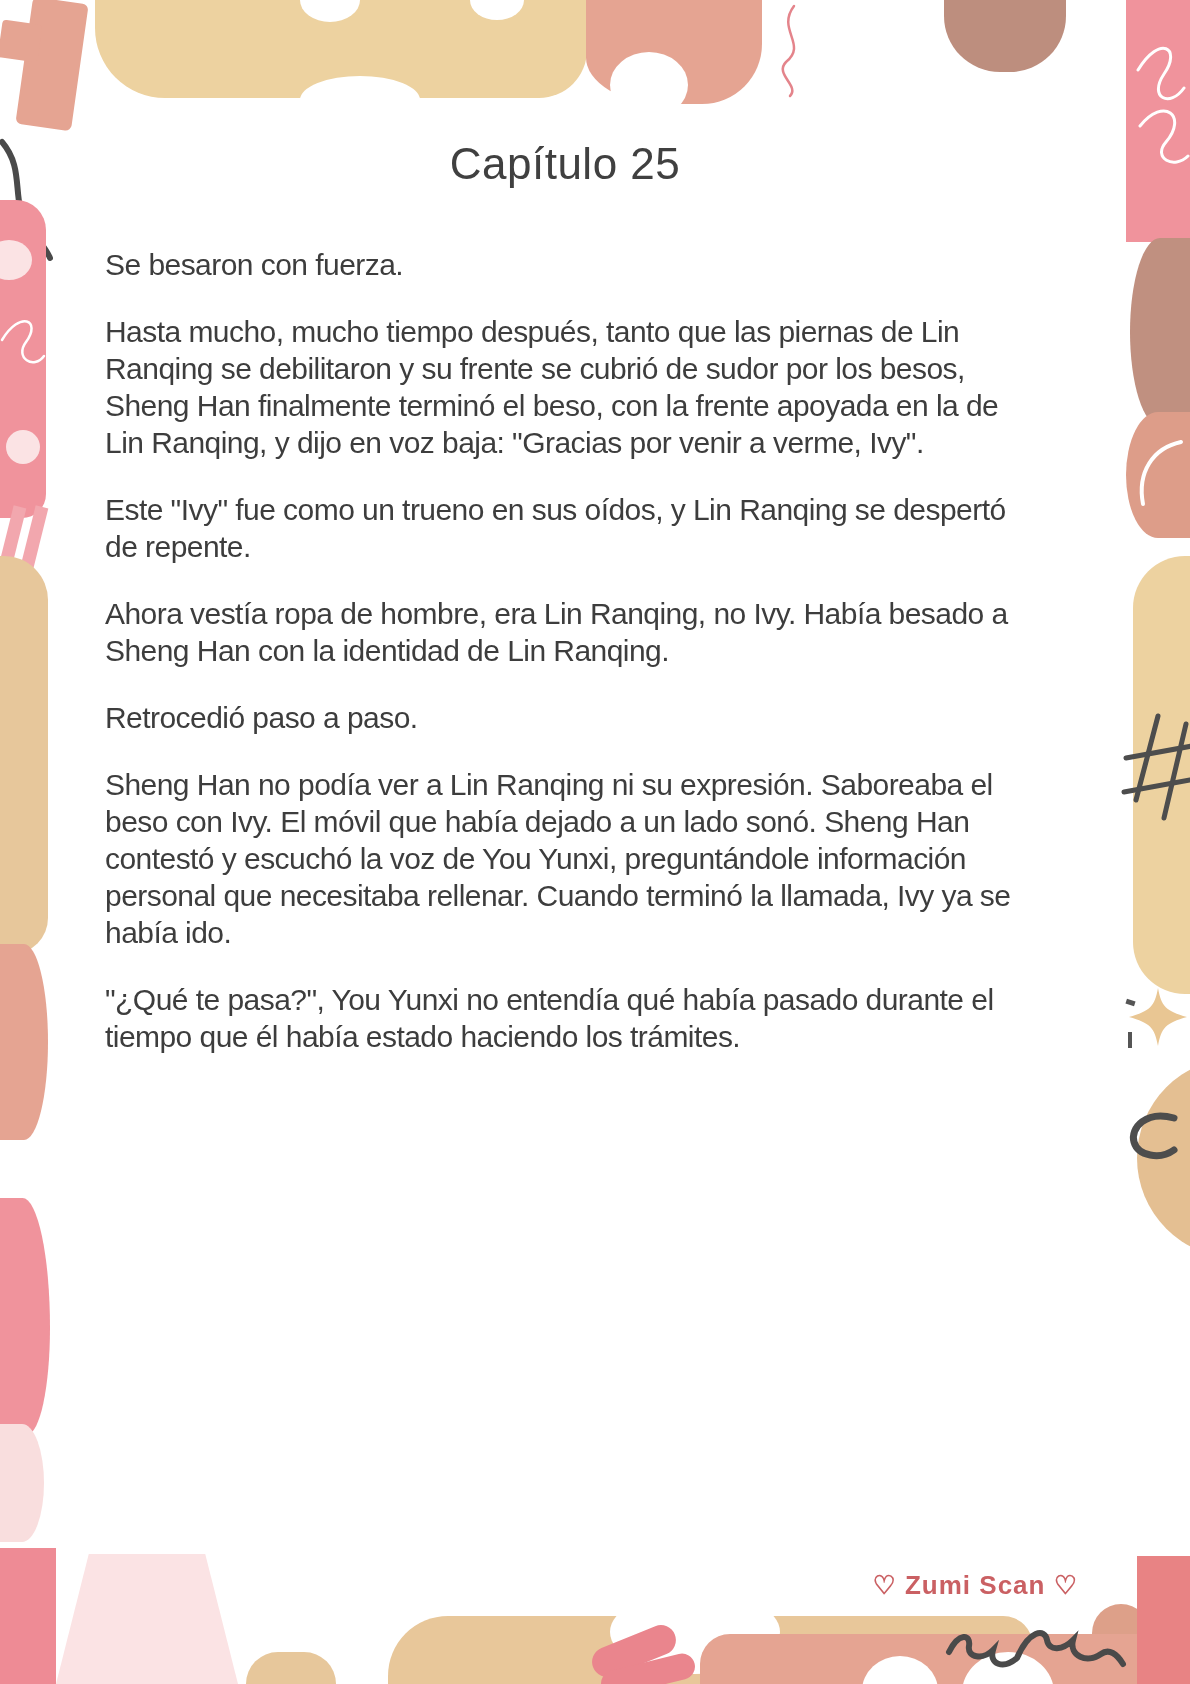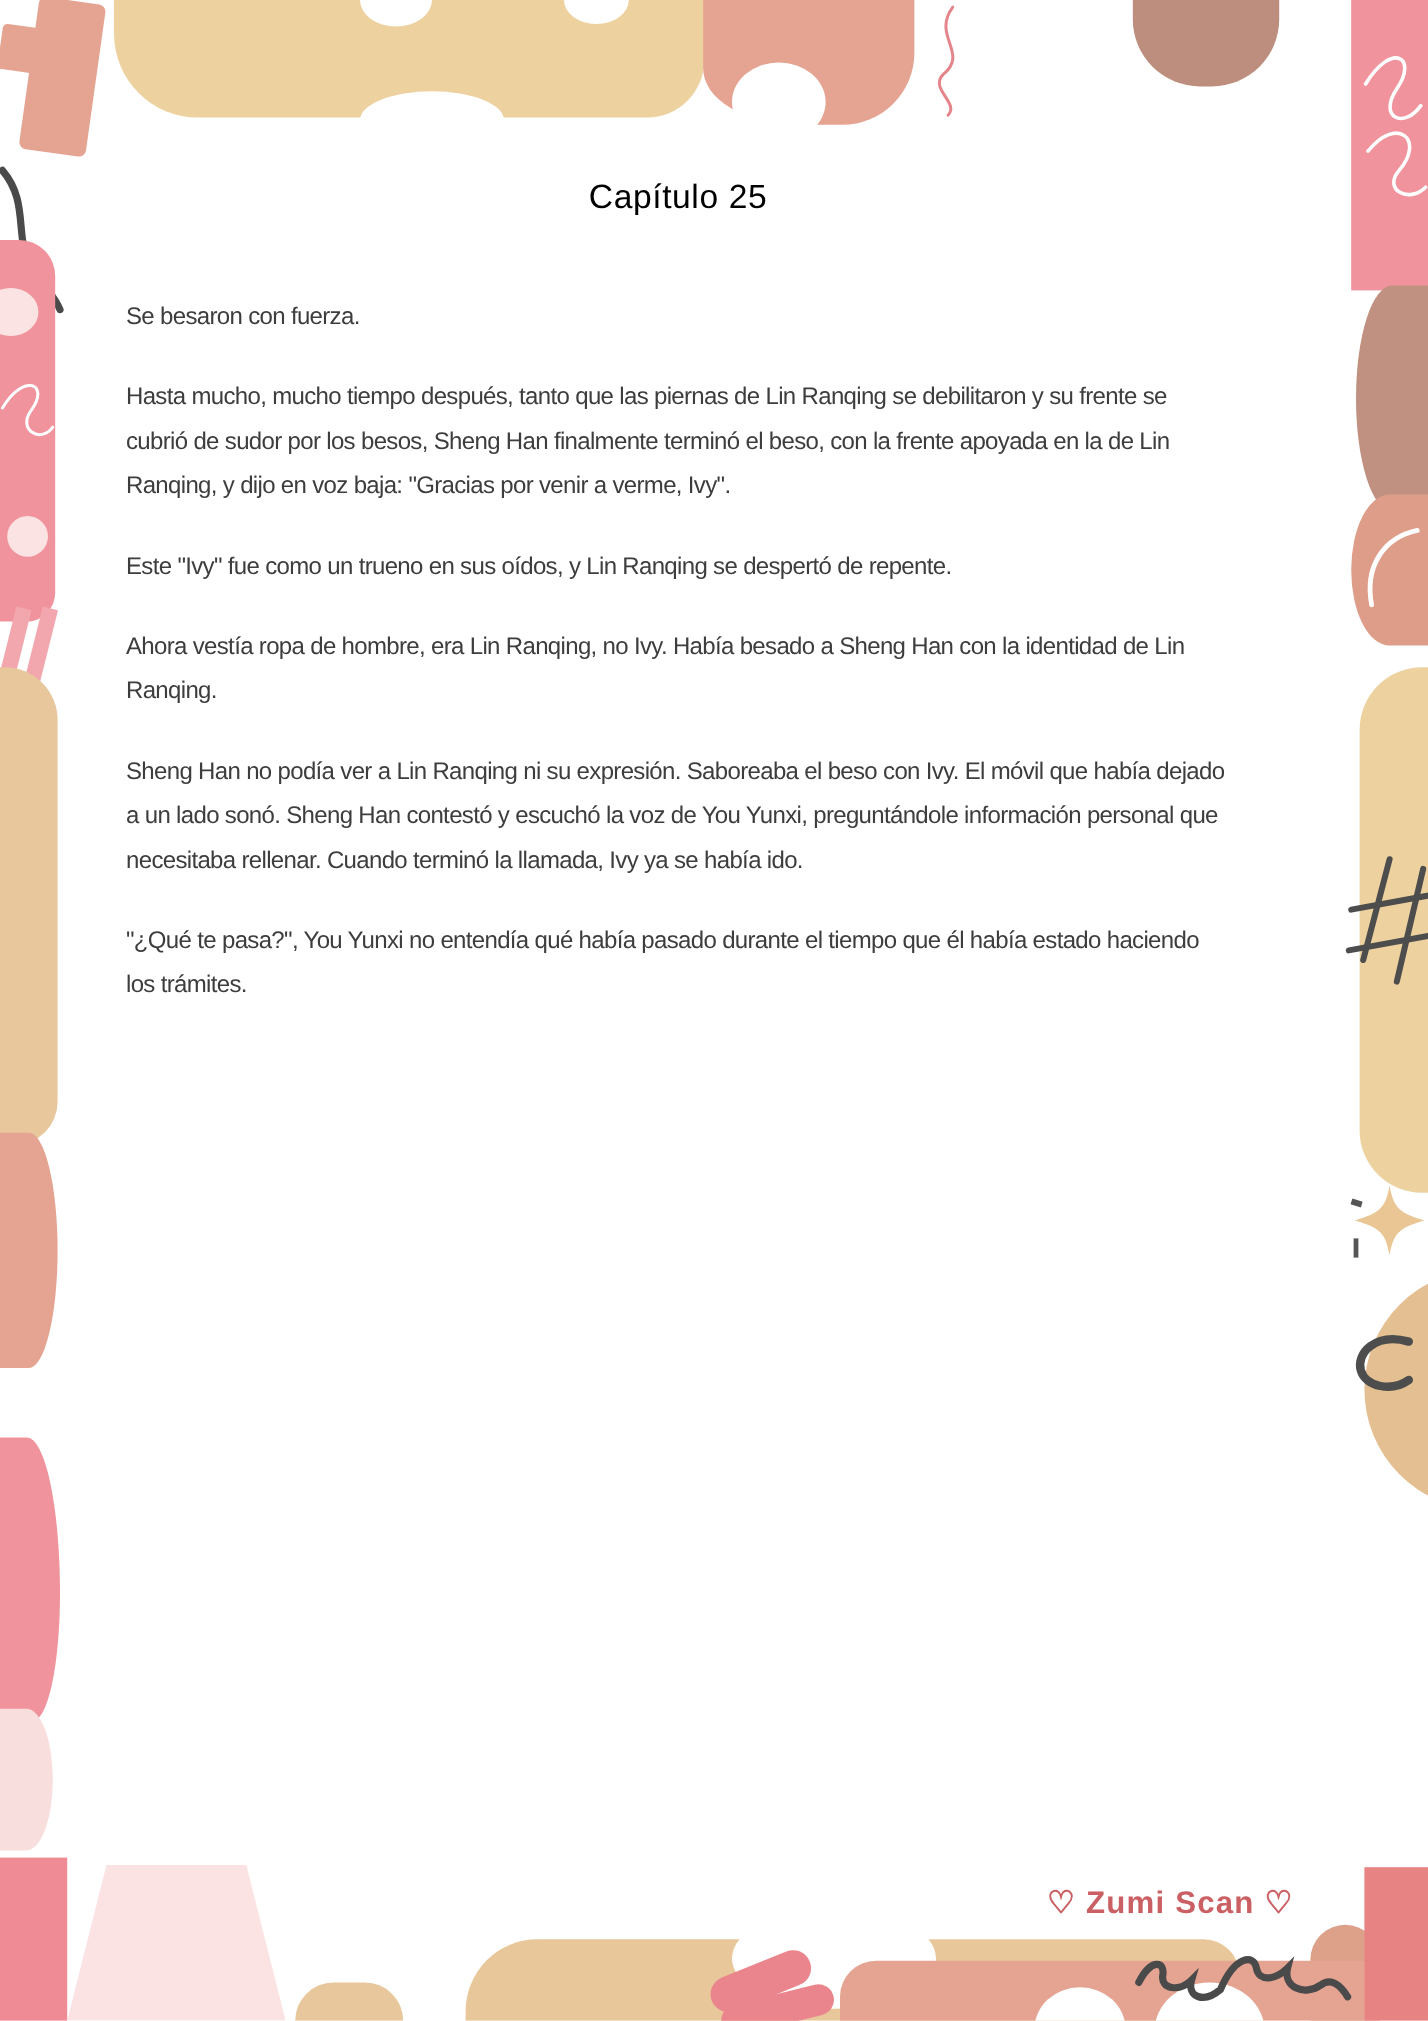--- a/index.html
+++ b/index.html
@@ -61,25 +61,25 @@
   .b-arch2{left:962px;top:1652px;width:92px;height:82px;border-radius:50%;background:#fff;}
   .b-petal1{left:590px;top:1636px;width:88px;height:30px;border-radius:18px;background:#ea858d;transform:rotate(-22deg);}
   .b-petal2{left:600px;top:1662px;width:96px;height:26px;border-radius:16px;background:#ea858d;transform:rotate(-14deg);}
 
   
   svg.doodle{position:absolute;overflow:visible;}
 
   
   .content{position:absolute;left:105px;top:140px;width:920px;z-index:3;}
   .title{
-    text-align:center;font-size:28px;font-weight:500;letter-spacing:.5px;
-    color:#000000;margin:0 0 58px 0;line-height:48px;
+    text-align:center;font-size:44px;font-weight:500;letter-spacing:.5px;
+    color:#404040;margin:0 0 58px 0;line-height:48px;
   }
   .content p{
-    margin:0 0 30px 0;font-size:20px;line-height:37px;letter-spacing:-0.55px;
+    margin:0 0 30px 0;font-size:30px;line-height:37px;letter-spacing:-0.55px;
     color:#3d3d3d;
   }
   .credit{
     position:absolute;left:105px;top:1570px;width:973px;text-align:right;z-index:3;
     font-size:26px;letter-spacing:1px;color:#ca6063;font-weight:700;
   }
 </style>
 </head>
 <body>
 
@@ -158,17 +158,18 @@
     <path d="M4,28 C14,8 26,10 24,22 C22,34 38,36 48,26 C44,40 58,46 72,34 C84,6 100,4 102,16 C104,28 118,26 128,16 C124,32 142,40 156,30 C164,24 172,30 178,40" fill="none" stroke="#4a4a4a" stroke-width="6" stroke-linecap="round"></path>
   </svg>
 </div>
 
 <div class="content">
   <h1 class="title">Capítulo 25</h1>
   <p>Se besaron con fuerza.</p>
   <p>Hasta mucho, mucho tiempo después, tanto que las piernas de Lin Ranqing se debilitaron y su frente se cubrió de sudor por los besos, Sheng Han finalmente terminó el beso, con la frente apoyada en la de Lin Ranqing, y dijo en voz baja: "Gracias por venir a verme, Ivy".</p>
   <p>Este "Ivy" fue como un trueno en sus oídos, y Lin Ranqing se despertó de repente.</p>
   <p>Ahora vestía ropa de hombre, era Lin Ranqing, no Ivy. Había besado a Sheng Han con la identidad de Lin Ranqing.</p>
+  <p>Retrocedió paso a paso.</p>
   <p>Sheng Han no podía ver a Lin Ranqing ni su expresión. Saboreaba el beso con Ivy. El móvil que había dejado a un lado sonó. Sheng Han contestó y escuchó la voz de You Yunxi, preguntándole información personal que necesitaba rellenar. Cuando terminó la llamada, Ivy ya se había ido.</p>
   <p>"¿Qué te pasa?", You Yunxi no entendía qué había pasado durante el tiempo que él había estado haciendo los trámites.</p>
 </div>
 
 <div class="credit">♡ Zumi Scan ♡</div>
 
 </body></html>

